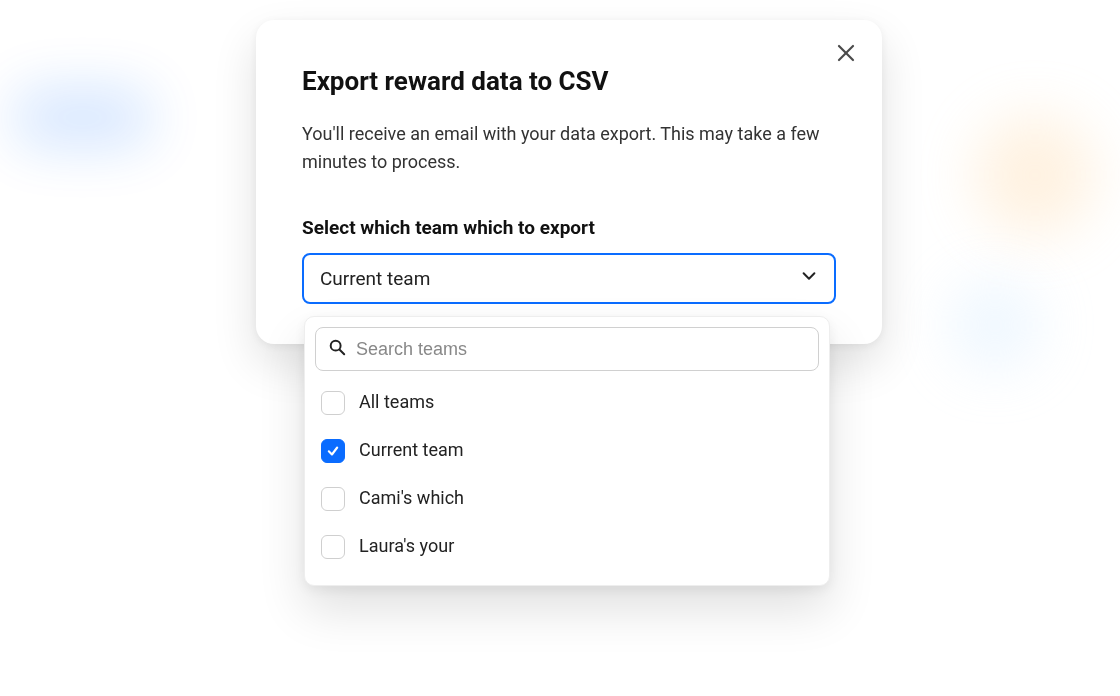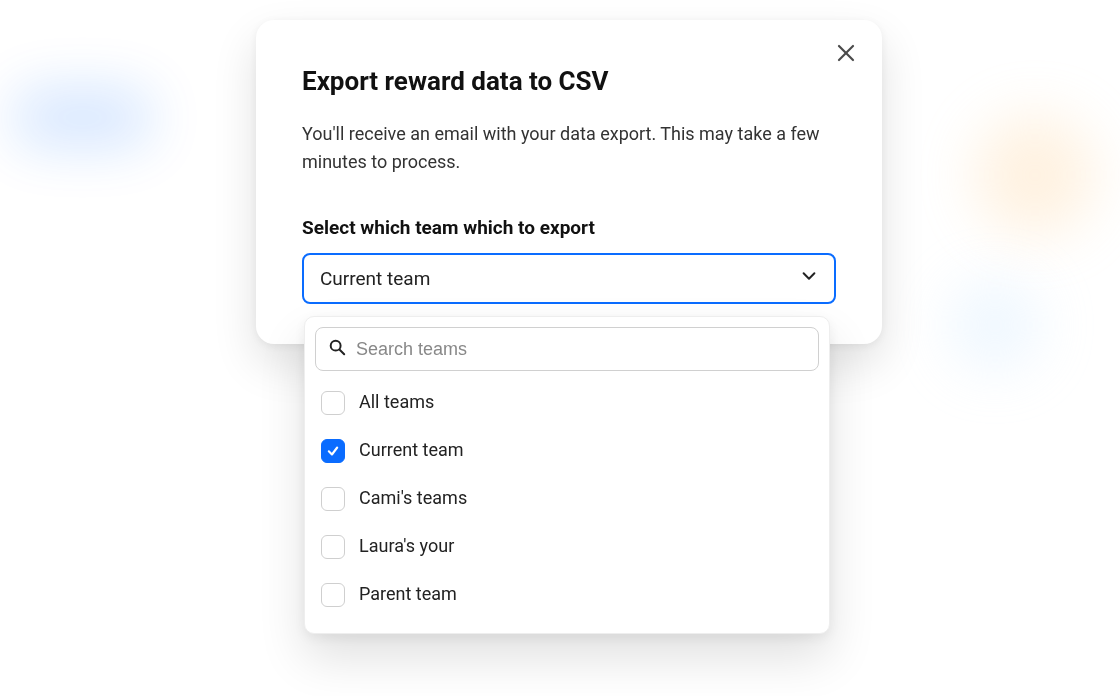--- a/index.html
+++ b/index.html
@@ -198,24 +198,20 @@
       <div class="option">
         <span class="checkbox checked">
           <svg width="14" height="14" viewBox="0 0 20 20" fill="none" stroke="currentColor" stroke-width="3" stroke-linecap="round" stroke-linejoin="round">
             <polyline points="4 10.5 8.5 15 16 5"></polyline>
           </svg>
         </span>
         <span class="option-label">Current team</span>
       </div>
       <div class="option">
         <span class="checkbox"></span>
-        <span class="option-label">Cami's teams</span>
+        <span class="option-label">Cami's which</span>
       </div>
       <div class="option">
         <span class="checkbox"></span>
         <span class="option-label">Laura's your</span>
       </div>
-      <div class="option">
-        <span class="checkbox"></span>
-        <span class="option-label">Parent team</span>
-      </div>
     </div>
 </div>
 
 </body></html>

